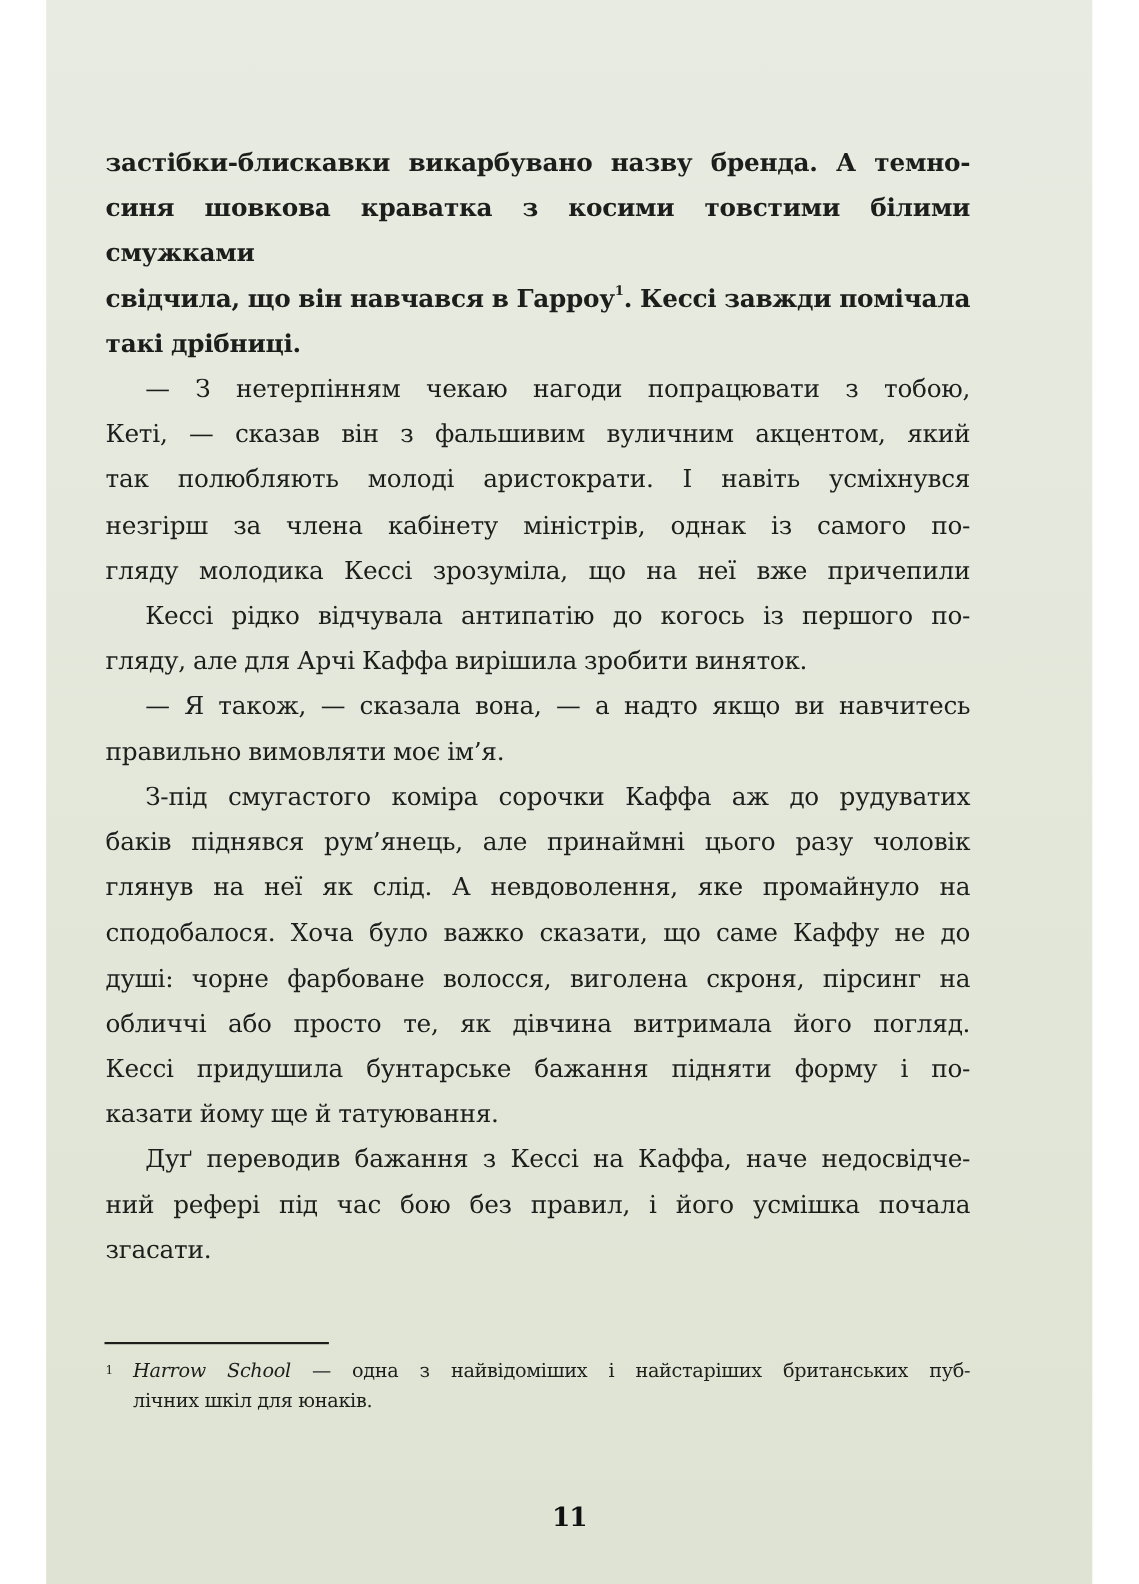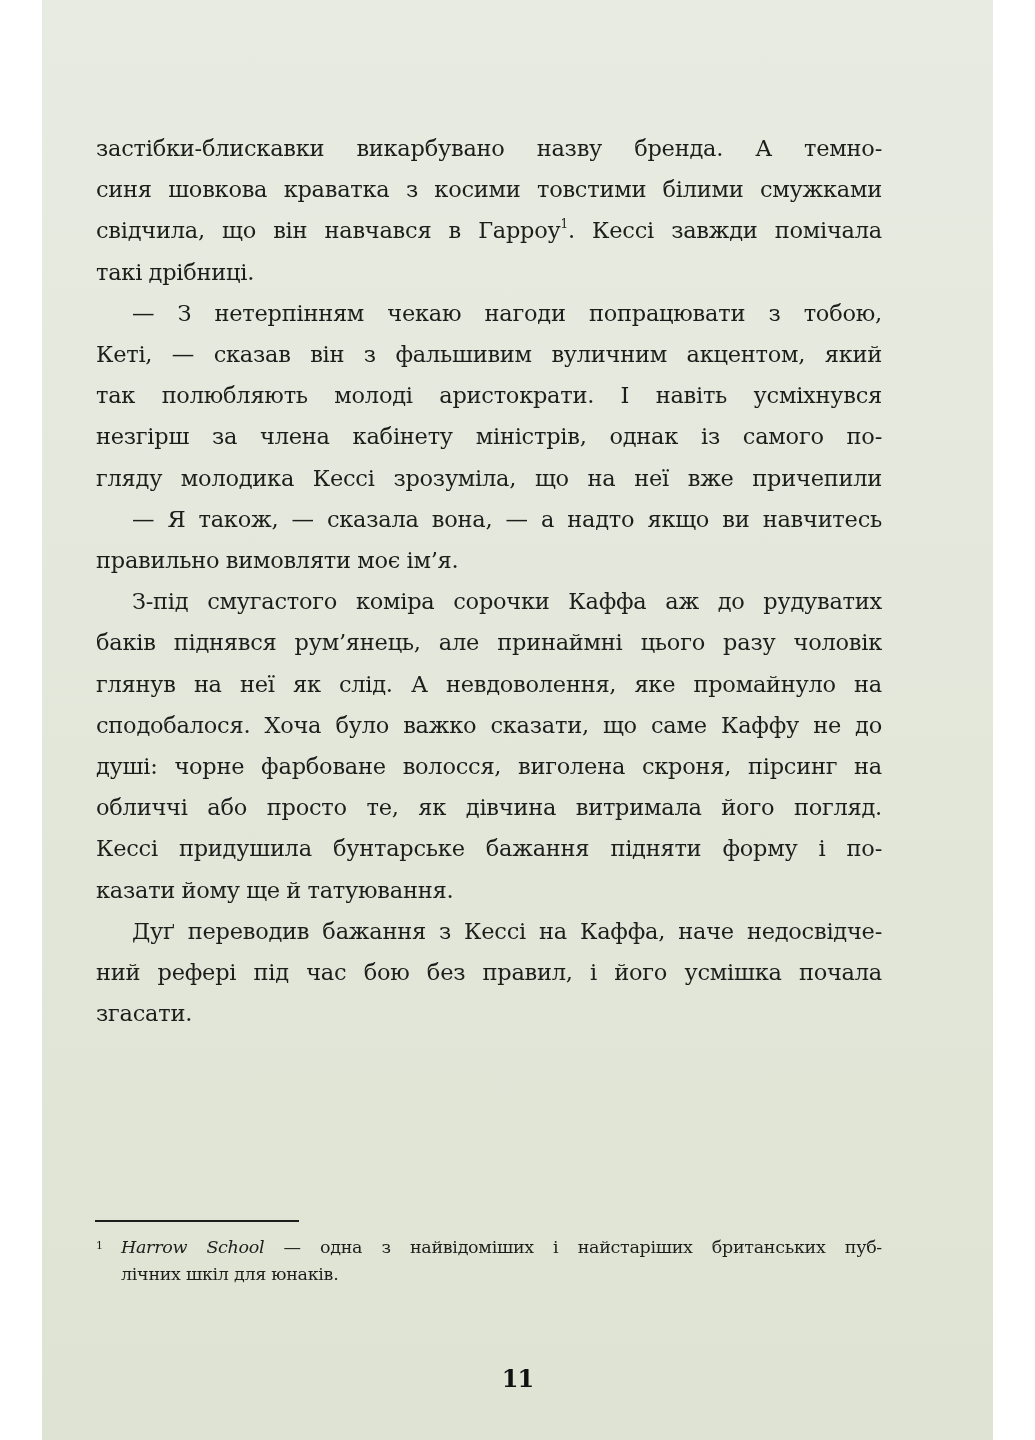--- a/index.html
+++ b/index.html
@@ -34,20 +34,21 @@
       letter-spacing: -0.25px;
       word-spacing: -0.5px;
     }
     .para {
       margin: 0;
       text-indent: 36px;
       hyphens: manual;
     }
     .para.first {
       text-indent: 0;
+      font-weight: bold;
     }
     .para .ln {
       display: block;
       text-align: justify;
       text-align-last: justify;
     }
     .para .ln.last {
       text-align-last: left;
     }
     .para .ln.indent {
@@ -131,20 +132,24 @@
     </p>
 
     <p class="para">
       <span class="ln indent">— З нетерпінням чекаю нагоди попрацювати з тобою,</span>
       <span class="ln">Кеті, — сказав він з фальшивим вуличним акцентом, який</span>
       <span class="ln">так полюбляють молоді аристократи. І навіть усміхнувся</span>
       <span class="ln">незгірш за члена кабінету міністрів, однак із самого по-</span>
       <span class="ln">гляду молодика Кессі зрозуміла, що на неї вже причепили</span>
     </p>
 
+    <p class="para">
+      <span class="ln indent">Кессі рідко відчувала антипатію до когось із першого по-</span>
+      <span class="ln last">гляду, але для Арчі Каффа вирішила зробити виняток.</span>
+    </p>
 
     <p class="para">
       <span class="ln indent">— Я також, — сказала вона, — а надто якщо ви навчитесь</span>
       <span class="ln last">правильно вимовляти моє ім’я.</span>
     </p>
 
     <p class="para">
       <span class="ln indent">З-під смугастого коміра сорочки Каффа аж до рудуватих</span>
       <span class="ln">баків піднявся рум’янець, але принаймні цього разу чоловік</span>
       <span class="ln">глянув на неї як слід. А невдоволення, яке промайнуло на</span>

